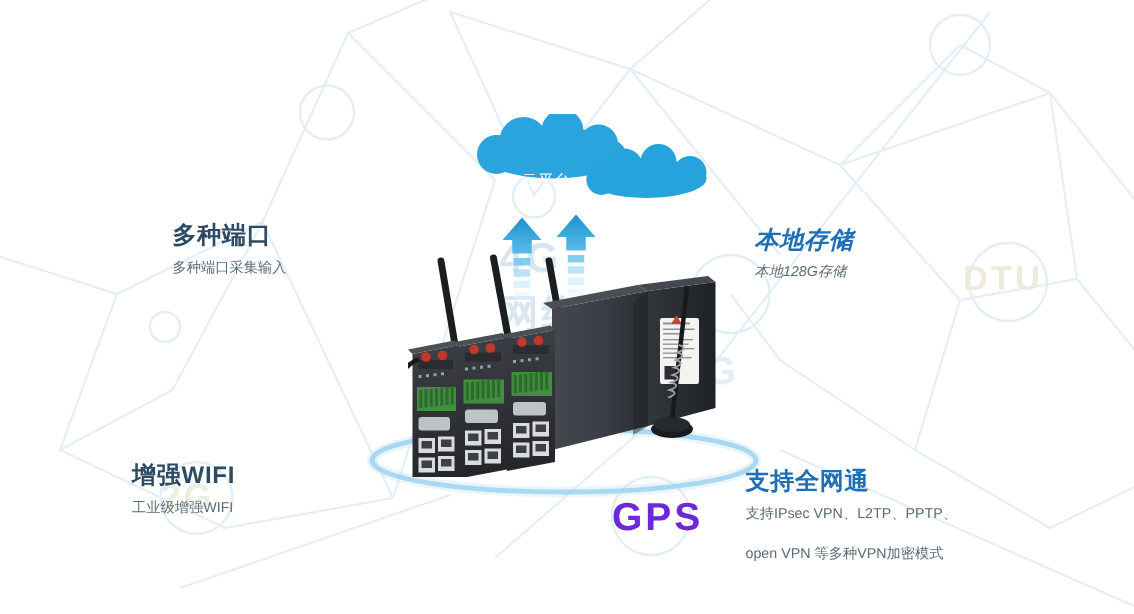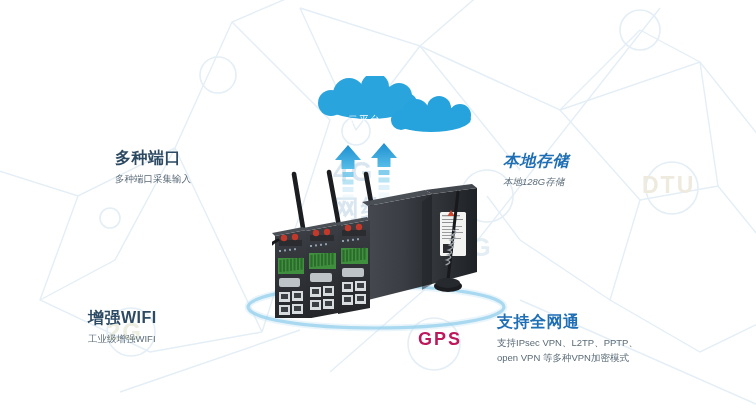--- a/index.html
+++ b/index.html
@@ -12,21 +12,21 @@
   #stage{position:relative;width:756px;height:409px;overflow:hidden;background:#fff;}
 
   
   #bg-net{position:absolute;left:0;top:0;width:756px;height:409px;}
 
   
   .wm{position:absolute;color:#dfe9f2;font-weight:700;letter-spacing:2px;user-select:none;}
   .wm-4g{left:333px;top:156px;font-size:28px;color:#d9e6f0;}
   .wm-wl{left:333px;top:192px;font-size:26px;color:#d9e6f0;}
   .wm-5g{left:454px;top:232px;font-size:26px;color:#e2edf4;}
-  .wm-gps{left:408px;top:329px;font-size:18px;color:#be185d;padding-left:10px;}
+  .wm-gps{left:408px;top:329px;font-size:26px;color:#6d28d9;}
   .wm-dtu{left:642px;top:172px;font-size:23px;color:#efeade;}
   .wm-2g{left:107px;top:318px;font-size:24px;color:#eceee0;}
 
   
   #cloud{position:absolute;left:313px;top:76px;width:175px;height:58px;}
   .cloud-label{position:absolute;color:#ffffff;font-size:10px;letter-spacing:1px;white-space:nowrap;margin-top:16px;}
   .cl-a{left:35px;top:21px;}
   .cl-b{left:89px;top:38px;}
 
   
@@ -318,16 +318,16 @@
 
 
   <div class="callout co-wifi">
     <div class="c-title">增强WIFI</div>
     <div class="c-sub">工业级增强WIFI</div>
   </div>
 
   <div class="callout co-vpn">
     <div class="c-title blue">支持全网通</div>
     <div class="c-sub">支持IPsec VPN、L2TP、PPTP、</div>
-    <div class="c-sub" style="margin-top:0">open VPN 等多种VPN加密模式</div>
+    <div class="c-sub" style="margin-top:12px">open VPN 等多种VPN加密模式</div>
   </div>
 
 </div>
 
 </body></html>

